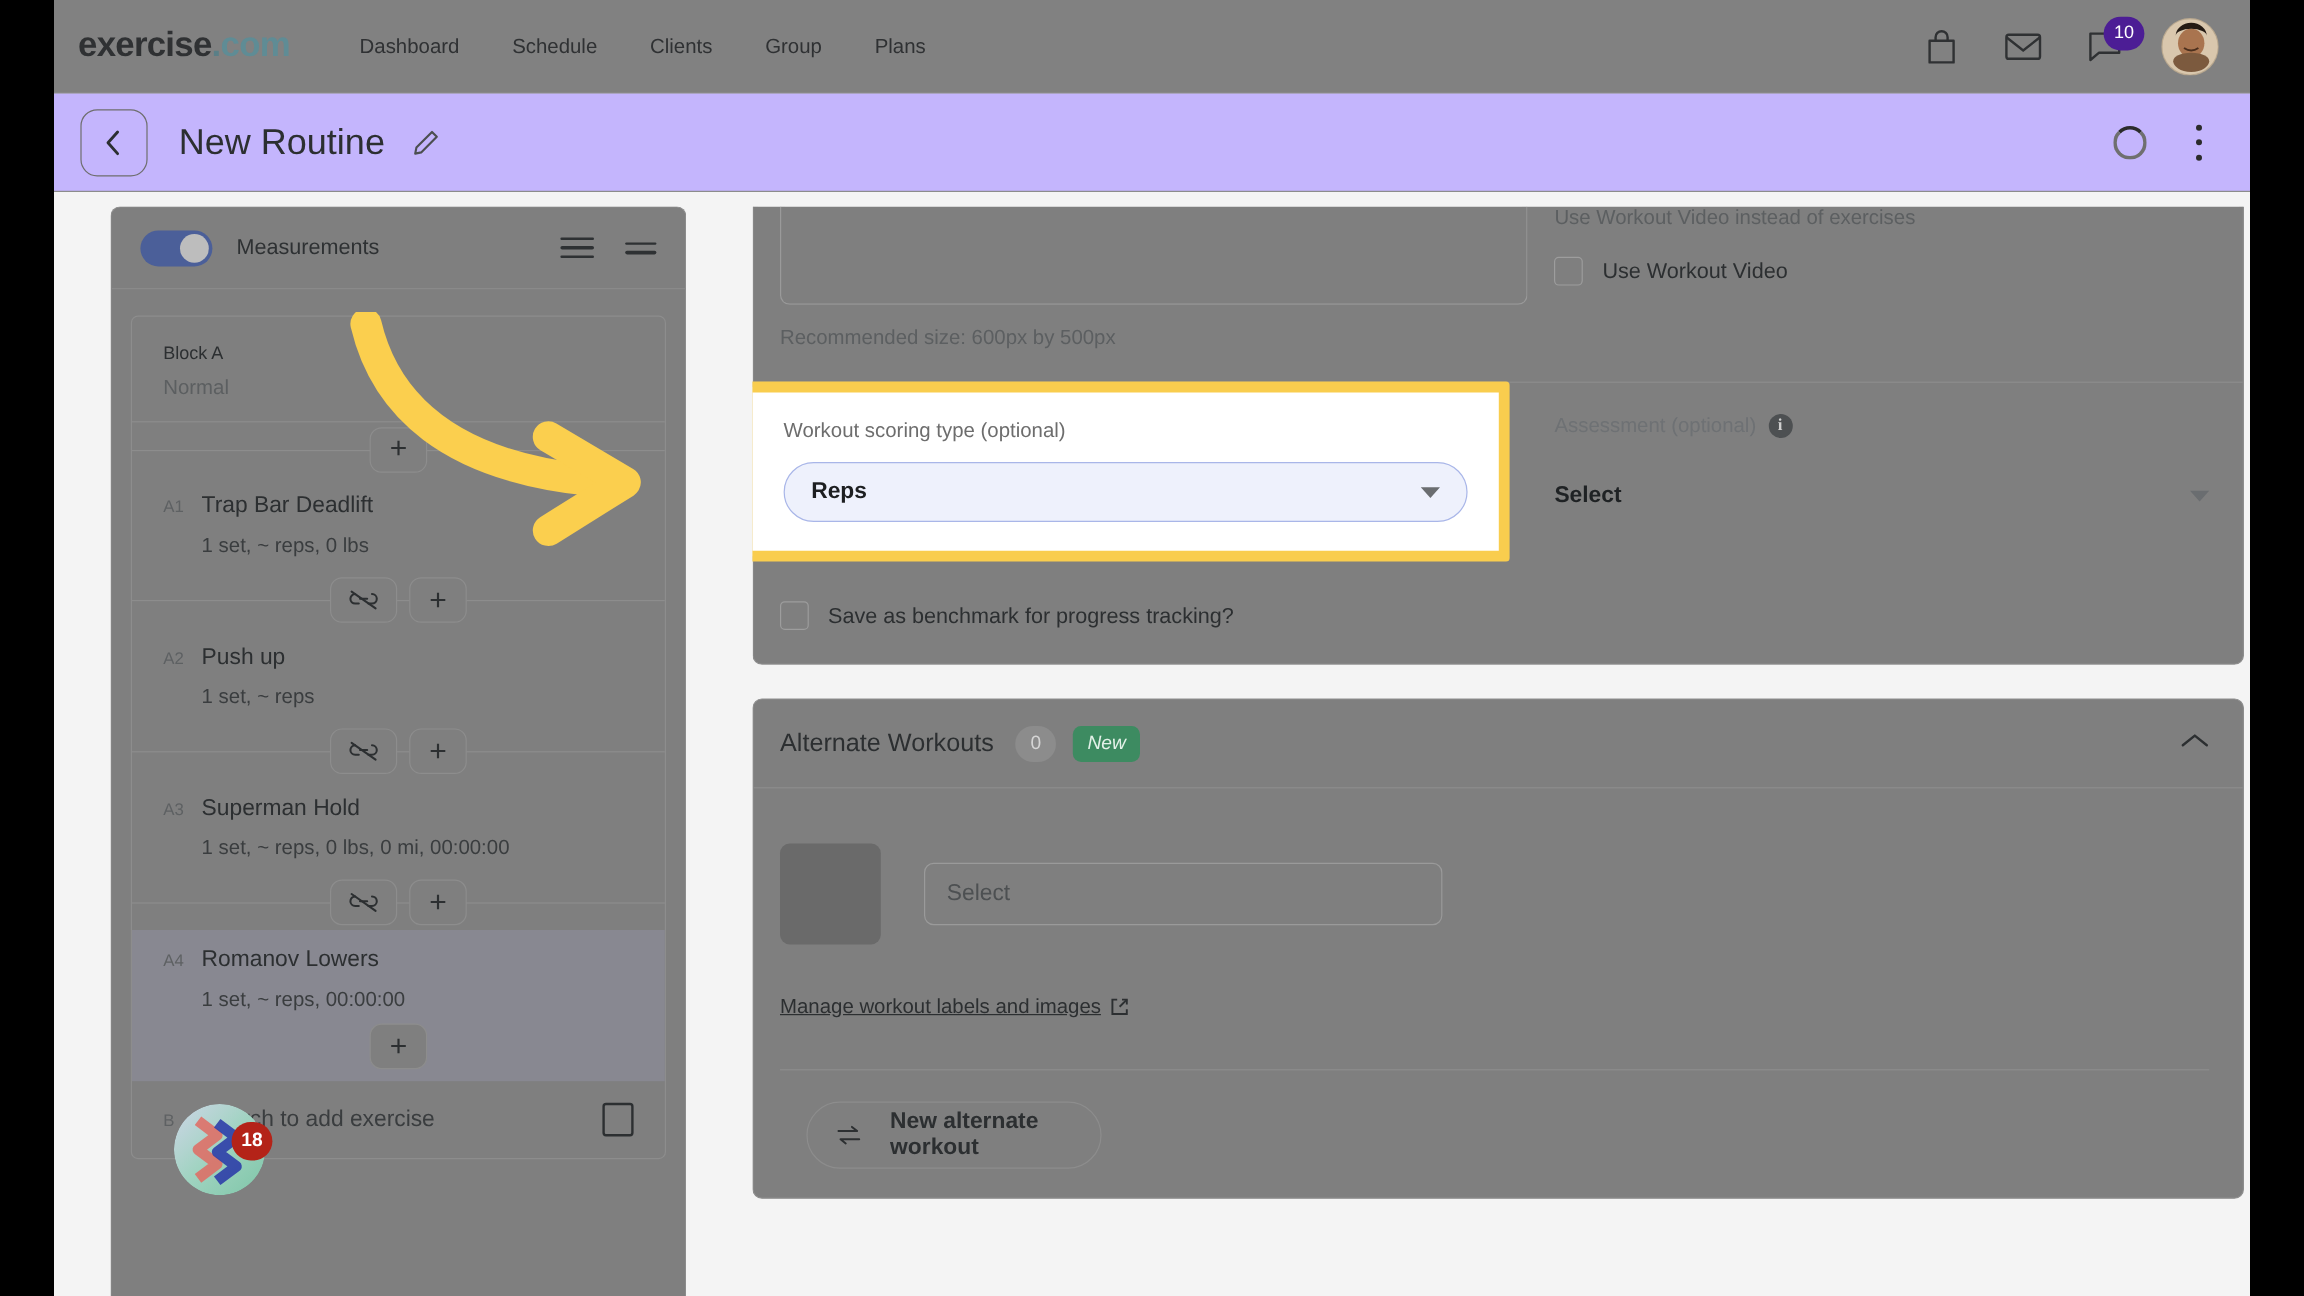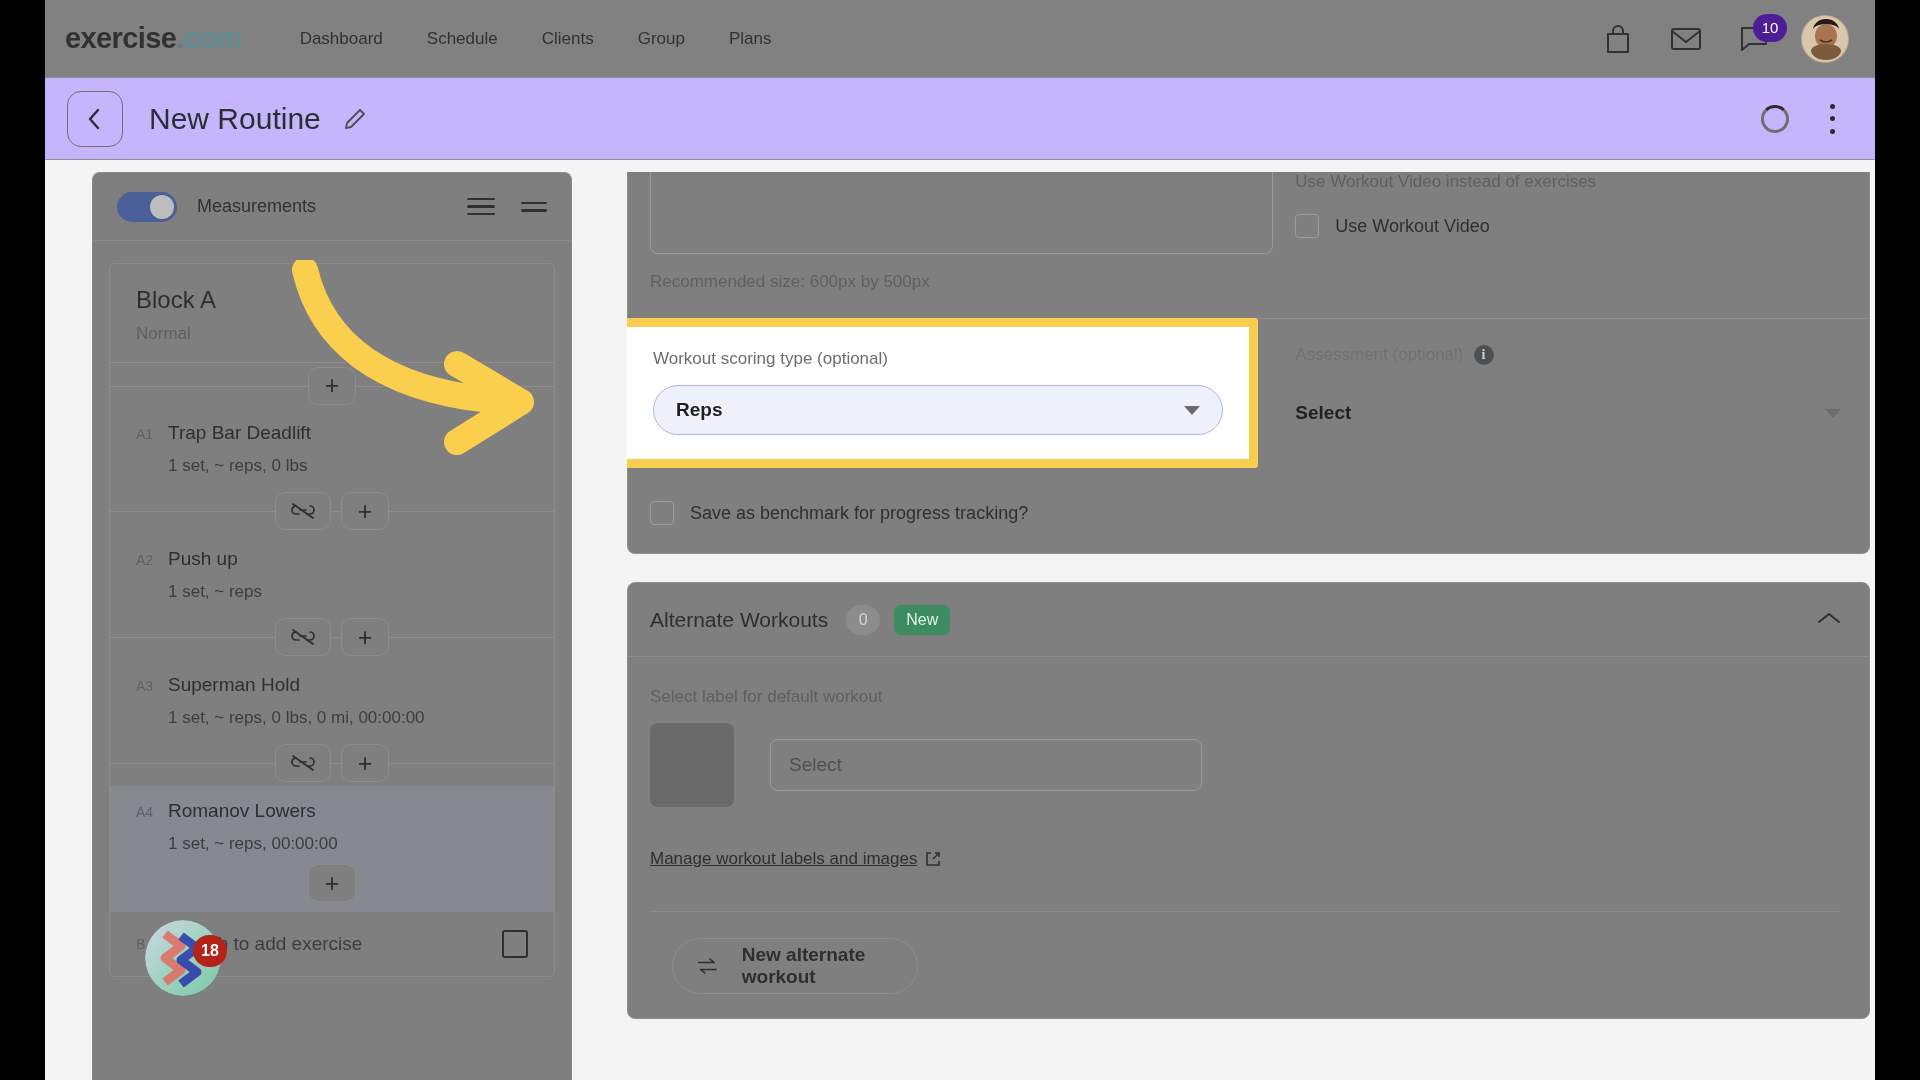--- a/index.html
+++ b/index.html
@@ -119,21 +119,21 @@
   #measure-label { margin-left: 20px; font-size: 18px; color: #2e3133; }
   #measure-icons { margin-left: auto; display: flex; align-items: center; }
   .bars-icon { margin-left: 26px; cursor: pointer; display:flex; flex-direction:column; gap:5px; }
   .bars-icon span { display:block; height: 2.5px; background:#2e3133; border-radius:2px; }
 
   #block-card {
     margin: 22px 16px 0 16px;
     border: 1px solid #8d8d8d; border-radius: 6px;
     background: #7f7f7f;
   }
-  #block-title { font-size: 24px; color: #2c2f31; padding: 22px 26px 0; }
+  #block-title { font-size: 15px; color: #2c2f31; padding: 22px 26px 0; }
   #block-sub { font-size: 17px; color: #5c5f61; padding: 10px 26px 18px; }
 
   .divider-plus {
     position: relative; height: 46px; display: flex;
     align-items: center; justify-content: center;
     border-top: 1px solid #8d8d8d;
   }
   .divider-plus.no-line { border-top: none; }
   .divider-plus .line {
     position: absolute; left: 0; right: 0; top: 50%; height: 1px;
@@ -251,21 +251,21 @@
   }
   #alt-title { font-size: 21px; color: #2c2f31; }
   #alt-count {
     margin-left: 18px; min-width: 34px; height: 30px; border-radius: 15px;
     background: #8c8c8c; color: #d5d5d5; font-size: 16px;
     display:flex; align-items:center; justify-content:center; padding: 0 9px;
   }
   #alt-new {
     margin-left: 14px; height: 30px; border-radius: 7px;
     background: #3d8b61; color: #e3f1e8; font-size: 16px;
-    display:flex; align-items:center; padding: 0 12px;
+    display:flex; align-items:center; padding: 0 12px; font-style: italic;
   }
   #alt-chevron { margin-left: auto; cursor: pointer; }
   #alt-body { padding: 30px 28px 24px 22px; }
   #alt-sublabel { font-size: 17px; color: #5c5f61; }
   #label-row { display: flex; align-items: center; margin-top: 16px; }
   #label-thumb { width: 84px; height: 84px; border-radius: 8px; background: #6a6a6a; flex:none; }
   #label-select {
     margin-left: 36px; flex: 1; max-width: 432px; height: 52px;
     border: 1px solid #9a9a9a; border-radius: 8px;
     display: flex; align-items: center; padding: 0 18px; cursor: pointer;
@@ -542,21 +542,20 @@
         <div id="alt-title">Alternate Workouts</div>
         <div id="alt-count">0</div>
         <div id="alt-new">New</div>
         <div id="alt-chevron">
           <svg width="24" height="14" viewBox="0 0 24 14" fill="none" stroke="#2c2f31" stroke-width="2" stroke-linecap="round" stroke-linejoin="round">
             <path d="M2 11l10-8 10 8"></path>
           </svg>
         </div>
       </div>
       <div id="alt-body">
-        <div id="alt-sublabel">Select label for default workout</div>
         <div id="label-row">
           <div id="label-thumb"></div>
           <div id="label-select">
             <span>Select</span>
           </div>
         </div>
         <div id="manage-link">
           <span>Manage workout labels and images</span>
           <svg width="16" height="16" viewBox="0 0 16 16" fill="none" stroke="#2c2f31" stroke-width="1.6">
             <path d="M6 2H2v12h12v-4"></path>

